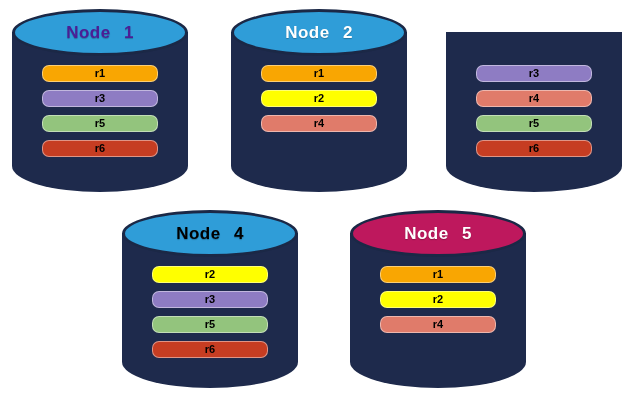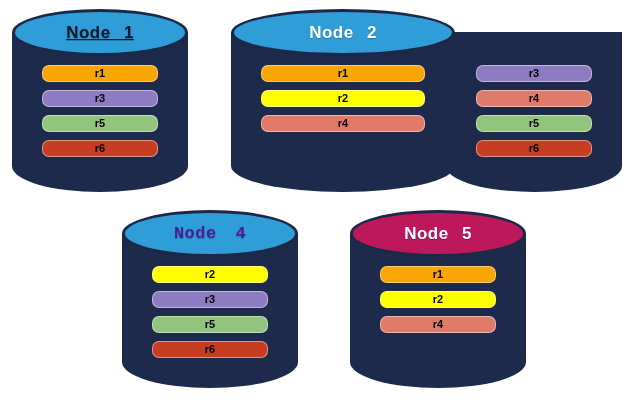--- a/index.html
+++ b/index.html
@@ -15,21 +15,21 @@
     background: #ffffff;
     overflow: hidden;
   }
   .db-node {
     position: absolute;
     width: 176px;
     height: 183px;
   }
   
   .pos-0 { left: 12px;  top: 9px; }
-  .pos-1 { left: 231px; top: 9px; padding-left: 48px; }
+  .pos-1 { left: 231px; top: 9px; }
   .pos-2 { left: 446px; top: 9px; }
   .pos-3 { left: 122px; top: 210px; height: 178px; }
   .pos-4 { left: 350px; top: 210px; height: 178px; }
 
   .cyl-body {
     position: absolute;
     top: 23px; left: 0; right: 0; bottom: 0;
     border-radius: 0 0 50% 50% / 0 0 26px 26px;
     z-index: 1;
   }
@@ -78,21 +78,21 @@
   }
 </style>
 </head>
 <body>
 
 <div class="stage">
 
   <div class="db-node pos-0">
     <div class="cyl-body" style="background: rgb(30, 42, 76);"></div>
     <div class="cyl-top" style="background: rgb(47, 157, 216); border-color: rgb(27, 40, 70);">
-      <span class="node-label" style="color: #0f172a; text-decoration: underline;">Node 1</span>
+      <span class="node-label" style="color: #4c1d95;">Node 1</span>
     </div>
     <div class="bars">
         <div class="record-bar" style="background: rgb(249, 166, 2);">
           <span style="color: rgb(0, 0, 0);">r1</span>
         </div>
         <div class="record-bar" style="background: rgb(142, 124, 195);">
           <span style="color: rgb(0, 0, 0);">r3</span>
         </div>
         <div class="record-bar" style="background: rgb(147, 196, 125);">
           <span style="color: rgb(0, 0, 0);">r5</span>
@@ -135,21 +135,21 @@
         </div>
         <div class="record-bar" style="background: rgb(198, 61, 34);">
           <span style="color: rgb(0, 0, 0);">r6</span>
         </div>
       </div>
   </div>
 
   <div class="db-node pos-3">
     <div class="cyl-body" style="background: rgb(30, 42, 76);"></div>
     <div class="cyl-top" style="background: rgb(47, 157, 216); border-color: rgb(27, 40, 70);">
-      <span class="node-label" style="color: #4c1d95; font-family: Liberation Mono, monospace;">Node 4</span>
+      <span class="node-label" style="color: #000000;">Node 4</span>
     </div>
     <div class="bars">
         <div class="record-bar" style="background: rgb(255, 255, 0);">
           <span style="color: rgb(0, 0, 0);">r2</span>
         </div>
         <div class="record-bar" style="background: rgb(142, 124, 195);">
           <span style="color: rgb(0, 0, 0);">r3</span>
         </div>
         <div class="record-bar" style="background: rgb(147, 196, 125);">
           <span style="color: rgb(0, 0, 0);">r5</span>

